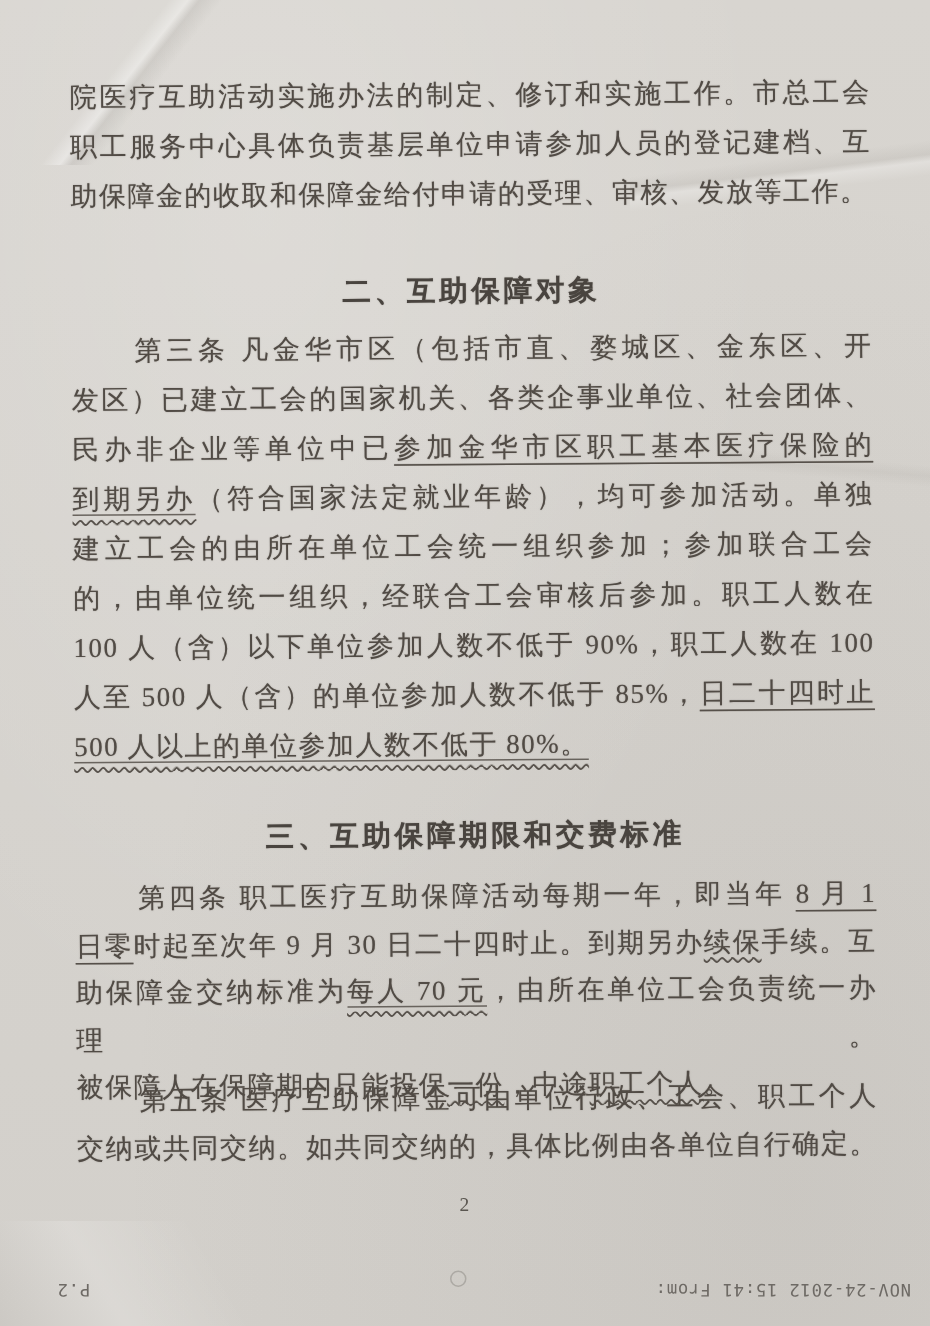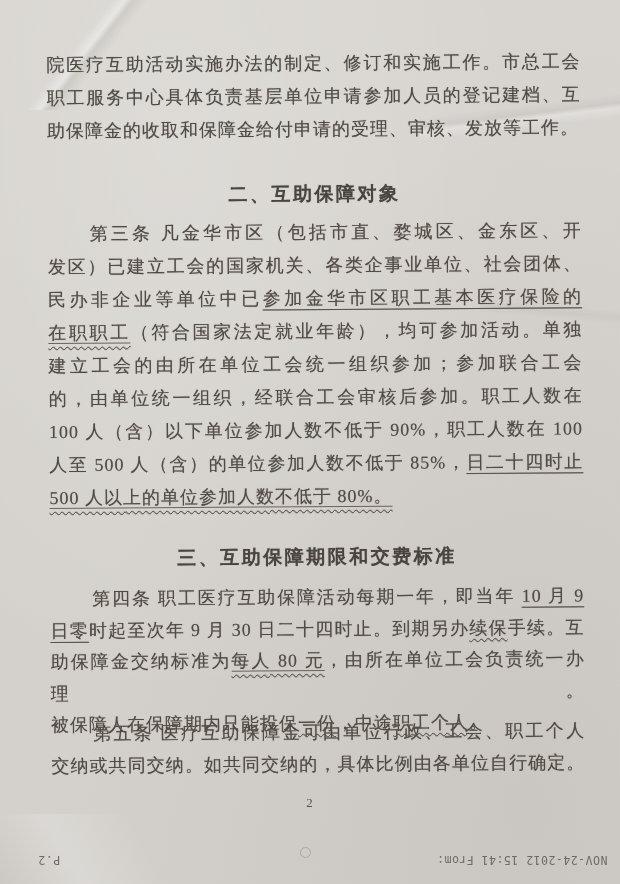--- a/index.html
+++ b/index.html
@@ -75,34 +75,34 @@
         <div class="ln full"><span>职工服务中心具体负责基层单位申请参加人员的登记建档、互</span></div>
         <div class="ln"><span>助保障金的收取和保障金给付申请的受理、审核、发放等工作。</span></div>
       </div>
 
     <div class="heading" style="top:179px">二、互助保障对象</div>
 
     <div class="para" style="top:214px; --lh:33px">
         <div class="ln full ind"><span>第三条  凡金华市区（包括市直、婺城区、金东区、开</span></div>
         <div class="ln full"><span>发区）已建立工会的国家机关、各类企事业单位、社会团体、</span></div>
         <div class="ln full"><span>民办非企业等单位中已</span><span class="u-line">参加金华市区职工基本医疗保险的</span></div>
-        <div class="ln full"><span class="u-double">在职职工</span><span>（符合国家法定就业年龄），均可参加活动。单独</span></div>
+        <div class="ln full"><span class="u-double">到期另办</span><span>（符合国家法定就业年龄），均可参加活动。单独</span></div>
         <div class="ln full"><span>建立工会的由所在单位工会统一组织参加；参加联合工会</span></div>
         <div class="ln full"><span>的，由单位统一组织，经联合工会审核后参加。职工人数在</span></div>
         <div class="ln full"><span>100 人（含）以下单位参加人数不低于 90%，职工人数在 100</span></div>
         <div class="ln full"><span>人至 500 人（含）的单位参加人数不低于 85%，</span><span class="u-line">日二十四时止</span></div>
         <div class="ln"><span class="u-double">500 人以上的单位参加人数不低于 80%。</span></div>
       </div>
 
     <div class="heading" style="top:542px">三、互助保障期限和交费标准</div>
 
     <div class="para" style="top:580px; --lh:31.5px">
-        <div class="ln full ind"><span>第四条  职工医疗互助保障活动每期一年，即当年 </span><span class="u-line">10 月 9</span></div>
+        <div class="ln full ind"><span>第四条  职工医疗互助保障活动每期一年，即当年 </span><span class="u-line">8 月 1</span></div>
         <div class="ln full"><span class="u-line">日零</span><span>时起至次年 9 月 30 日二十四时止。到期另办</span><span class="u-wavy">续保</span><span>手续。互</span></div>
-        <div class="ln full"><span>助保障金交纳标准为</span><span class="u-double">每人 80 元</span><span>，由所在单位工会负责统一办理。</span></div>
+        <div class="ln full"><span>助保障金交纳标准为</span><span class="u-double">每人 70 元</span><span>，由所在单位工会负责统一办理。</span></div>
         <div class="ln"><span>被保障人在保障期内只能投保</span><span class="u-wavy">一份</span><span>，中途</span><span class="u-wavy">职工个人</span><span>。</span></div>
       </div>
 
     <div class="para" style="top:714px; --lh:32px">
         <div class="ln full ind"><span>第五条  医疗互助保障金可由单位行政、工会、职工个人</span></div>
         <div class="ln full"><span>交纳或共同交纳。如共同交纳的，具体比例由各单位自行确定。</span></div>
       </div>
   </div>
 
   <div class="page-number">2</div>

